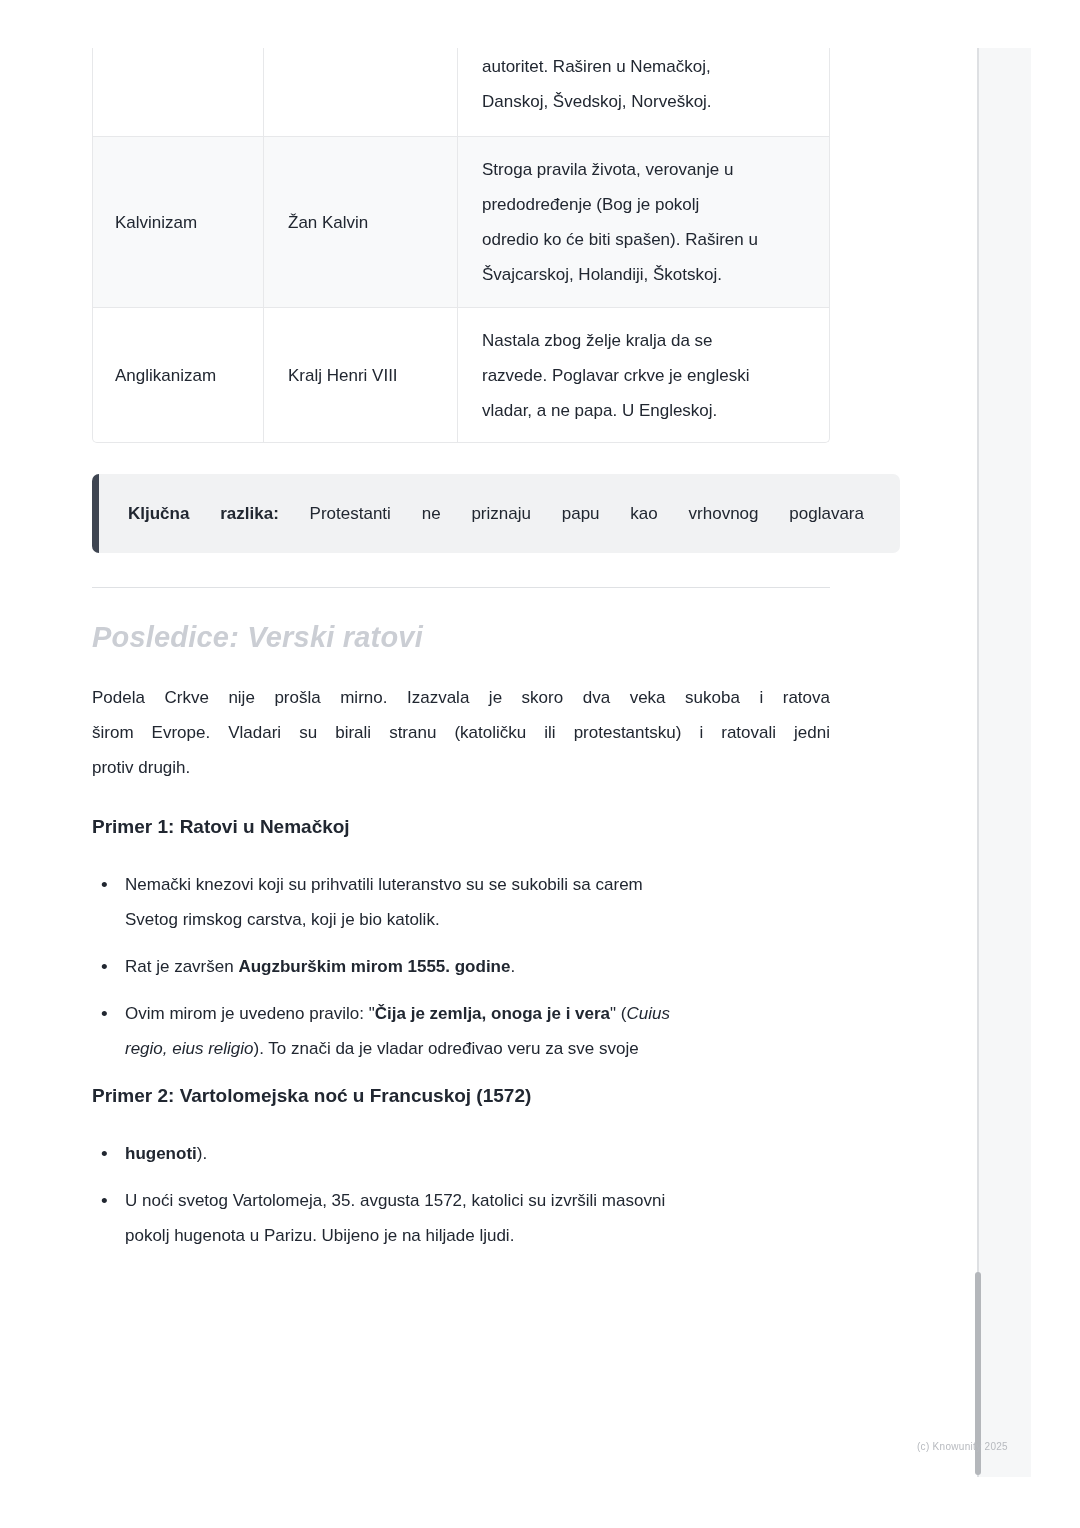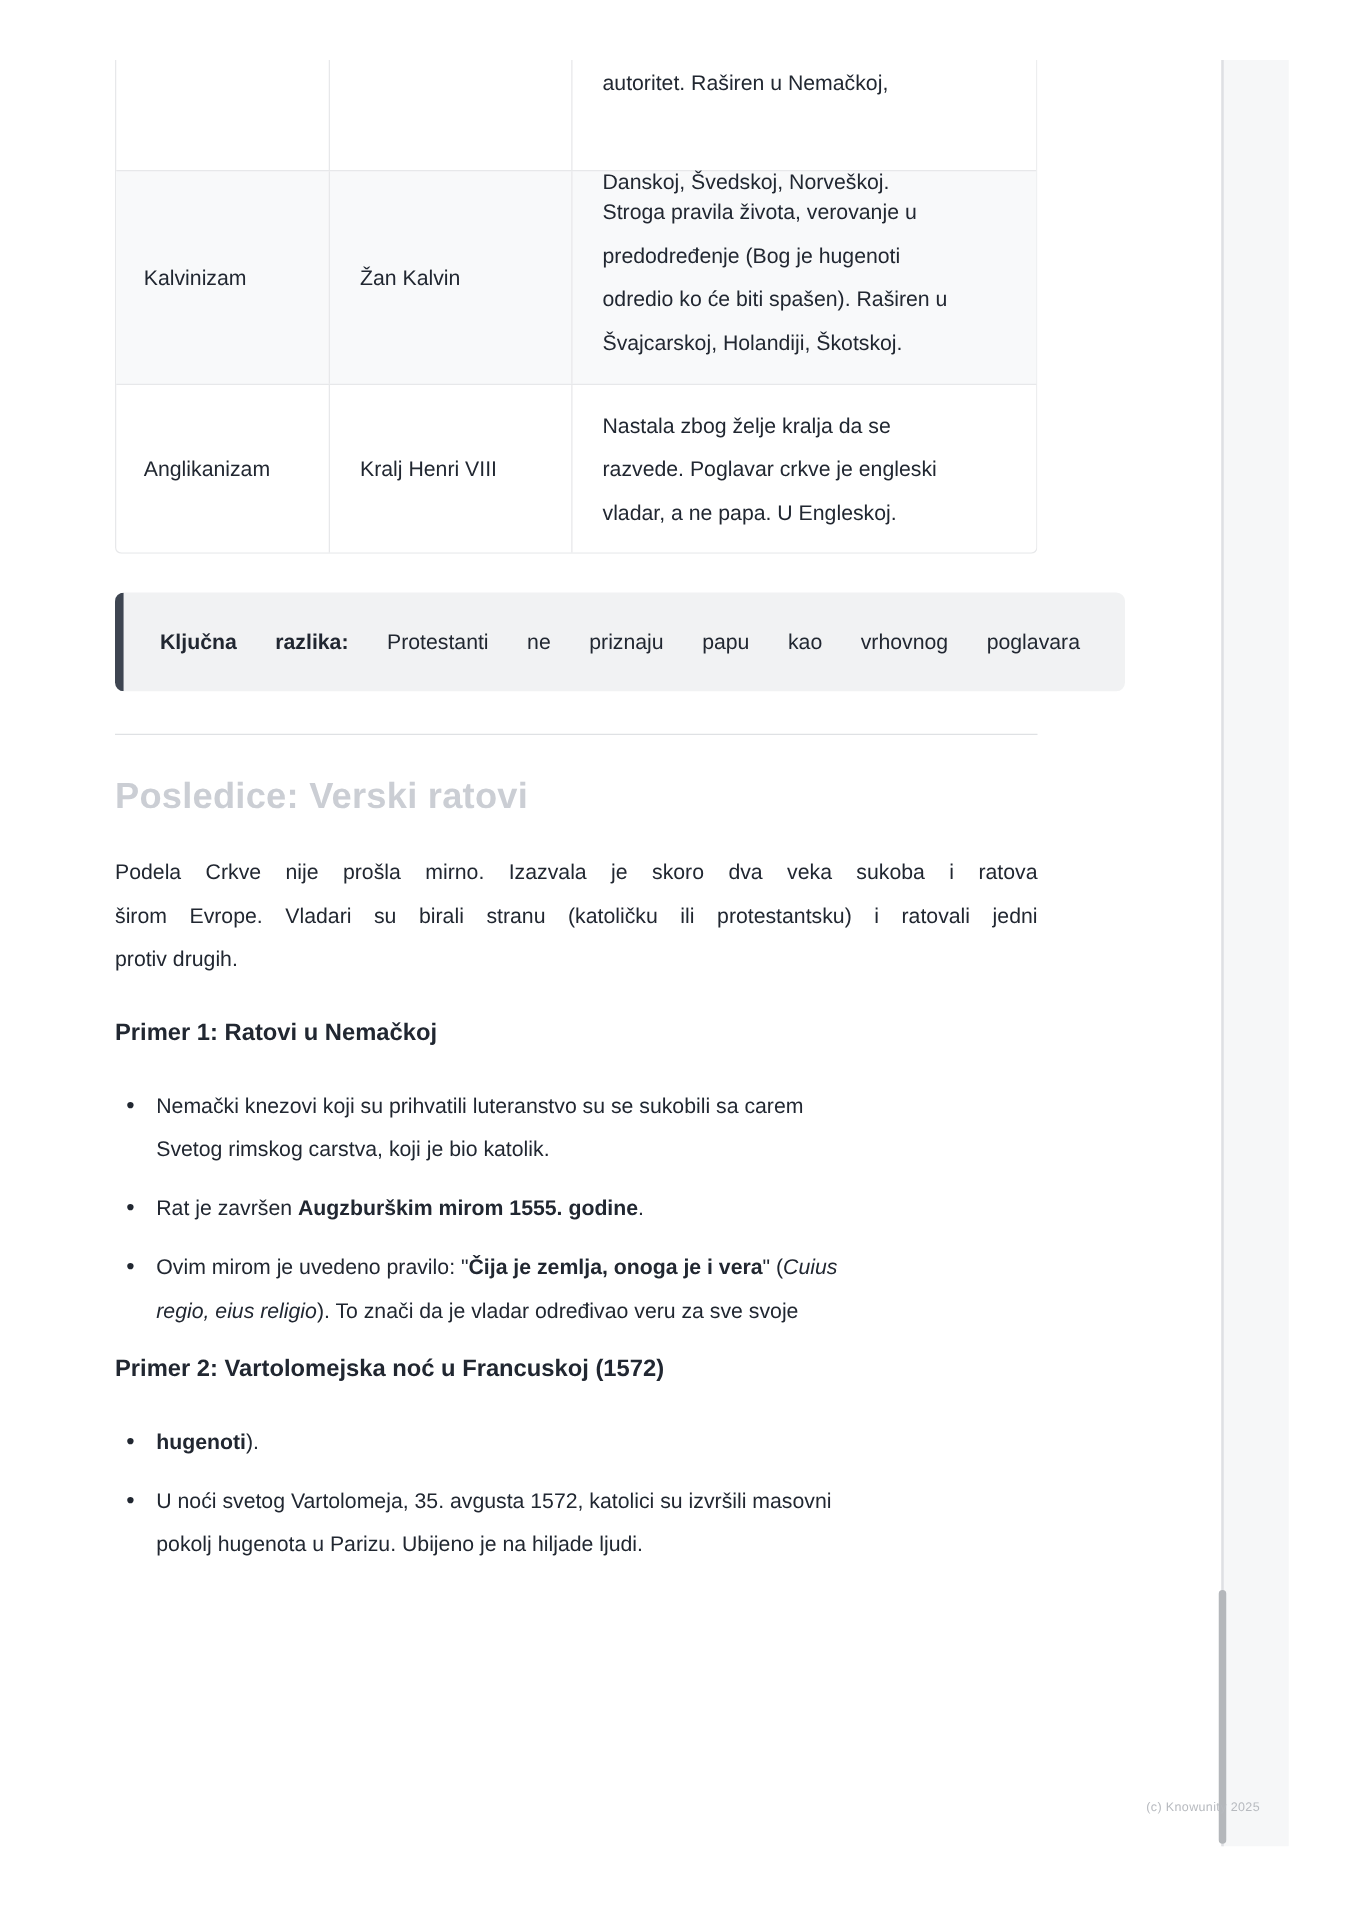--- a/index.html
+++ b/index.html
@@ -19,36 +19,36 @@
   
   .dtable{border:1px solid var(--border); border-top:none; border-radius:0 0 5px 5px; width:738px;}
   .trow{display:flex;}
   .trow + .trow{border-top:1px solid var(--border);}
   .trow.alt{background:var(--row_alt_bg);}
   .cell{min-height:100%;}
   .c1{width:171px; padding-left:22px; font-weight:400; display:flex; align-items:center; border-right:1px solid var(--border);}
   .c2{width:194px; padding-left:24px; display:flex; align-items:center; border-right:1px solid var(--border);}
   .c3{flex:1; padding:0 18px 0 24px; display:flex; flex-direction:column; justify-content:center;}
   .row-cut{height:88px;}
-  .row-cut .c3{justify-content:flex-start; padding-top:1px;gap:44px;}
+  .row-cut .c3{justify-content:flex-start; padding-top:1px;}
   .row-kalvinizam{height:171px;}
   .row-anglikanizam{height:135px;}
 
   
   .callout{
     margin-top:31px; width:808px; background:var(--callout_bg);
     border-left:7px solid var(--callout_border); border-radius:7px;
     padding:22px 36px 22px 29px;
   }
   .justify .tline{text-align:justify; text-align-last:justify;}
   .justify .tline:last-child{text-align-last:left;}
 
   .divider{margin-top:34px; height:1px; background:var(--divider); width:738px;}
 
-  .h1{margin-top:33px; font-size:29px; line-height:32px; font-weight:700; color:var(--heading_muted); letter-spacing:.2px;}
+  .h1{margin-top:33px; font-size:29px; line-height:32px; font-weight:700; color:var(--heading_muted); letter-spacing:.2px;font-style:italic;}
   .intro{margin-top:27px;}
   .h2{margin-top:28px; font-size:19px; line-height:28px; font-weight:700;}
   .h2.second{margin-top:16px;}
 
   ul.blist{list-style:none; margin:26px 0 0 0; padding:0;}
   .blist li{position:relative; padding-left:33px; margin-bottom:12px;margin-top:12px;}
   .blist li::before{content:"\2022"; position:absolute; left:9px; top:0; line-height:35px; font-size:19px; color:var(--text);}
 
   .b{font-weight:700;}
   .i{font-style:italic;}
@@ -82,21 +82,21 @@
     </div>
     <div class="trow alt row-kalvinizam">
       <div class="cell c1">
           <span>Kalvinizam</span>
         </div>
       <div class="cell c2">
           <span>Žan Kalvin</span>
         </div>
       <div class="cell c3">
           <div class="tline"><span>Stroga pravila života, verovanje u</span></div>
-          <div class="tline"><span>predodređenje (Bog je hugenoti</span></div>
+          <div class="tline"><span>predodređenje (Bog je pokolj</span></div>
           <div class="tline"><span>odredio ko će biti spašen). Raširen u</span></div>
           <div class="tline"><span>Švajcarskoj, Holandiji, Škotskoj.</span></div>
         </div>
     </div>
     <div class="trow row-anglikanizam">
       <div class="cell c1">
           <span>Anglikanizam</span>
         </div>
       <div class="cell c2">
           <span>Kralj Henri VIII</span>

